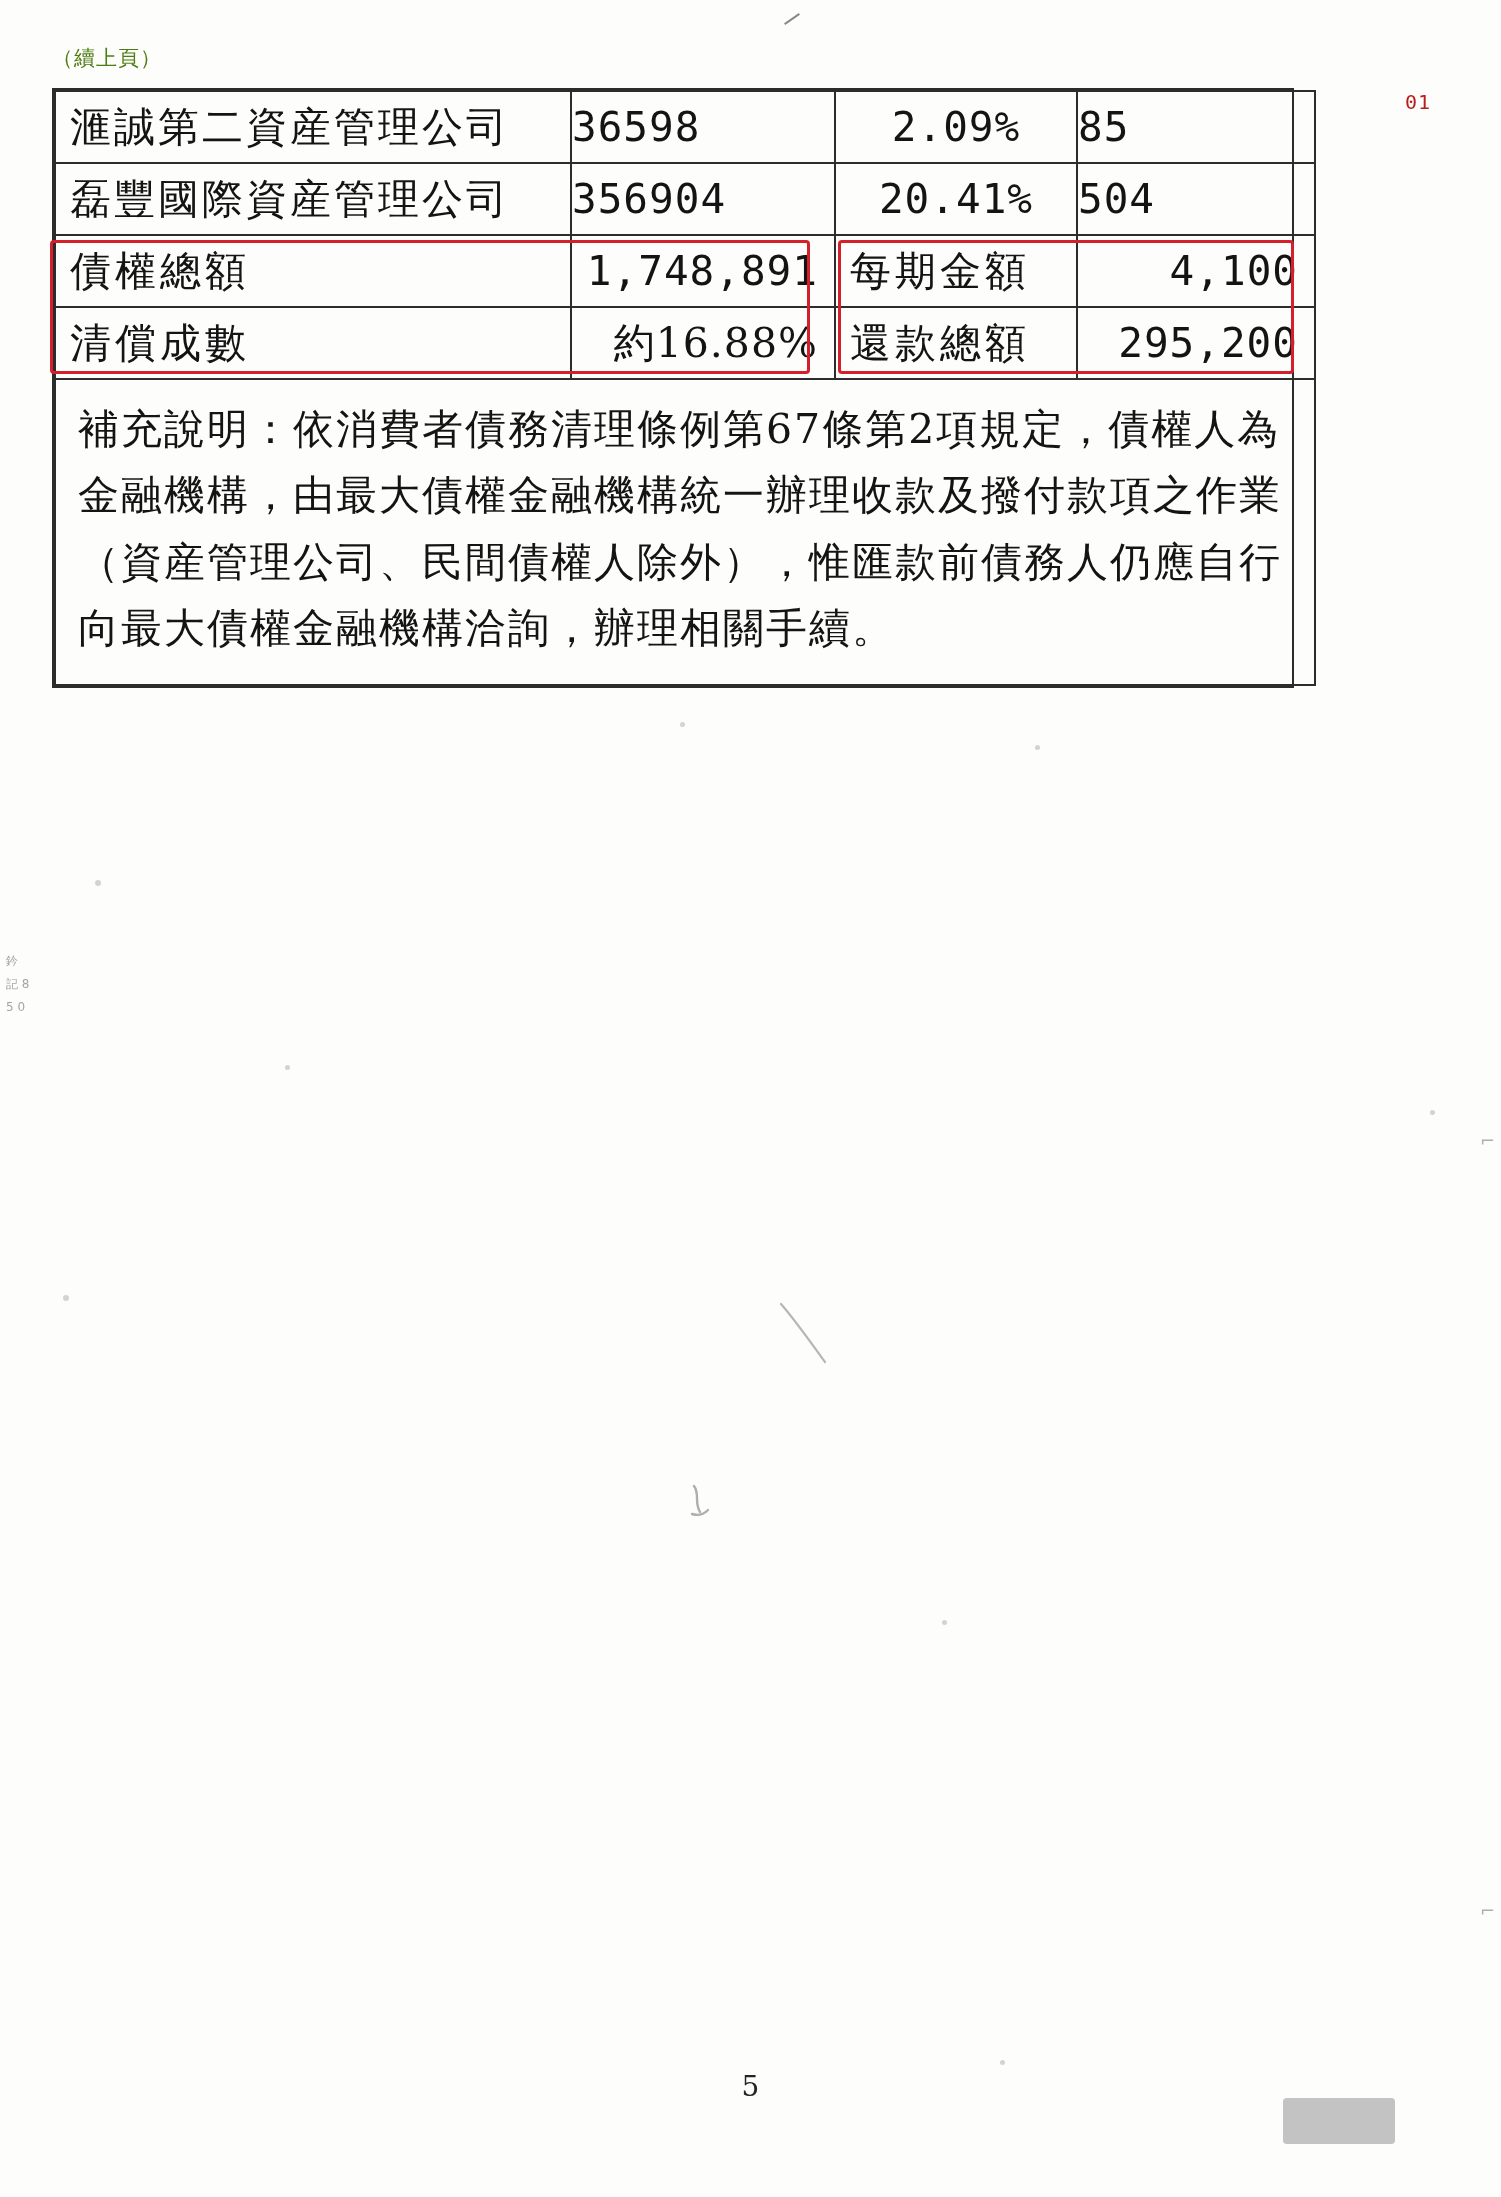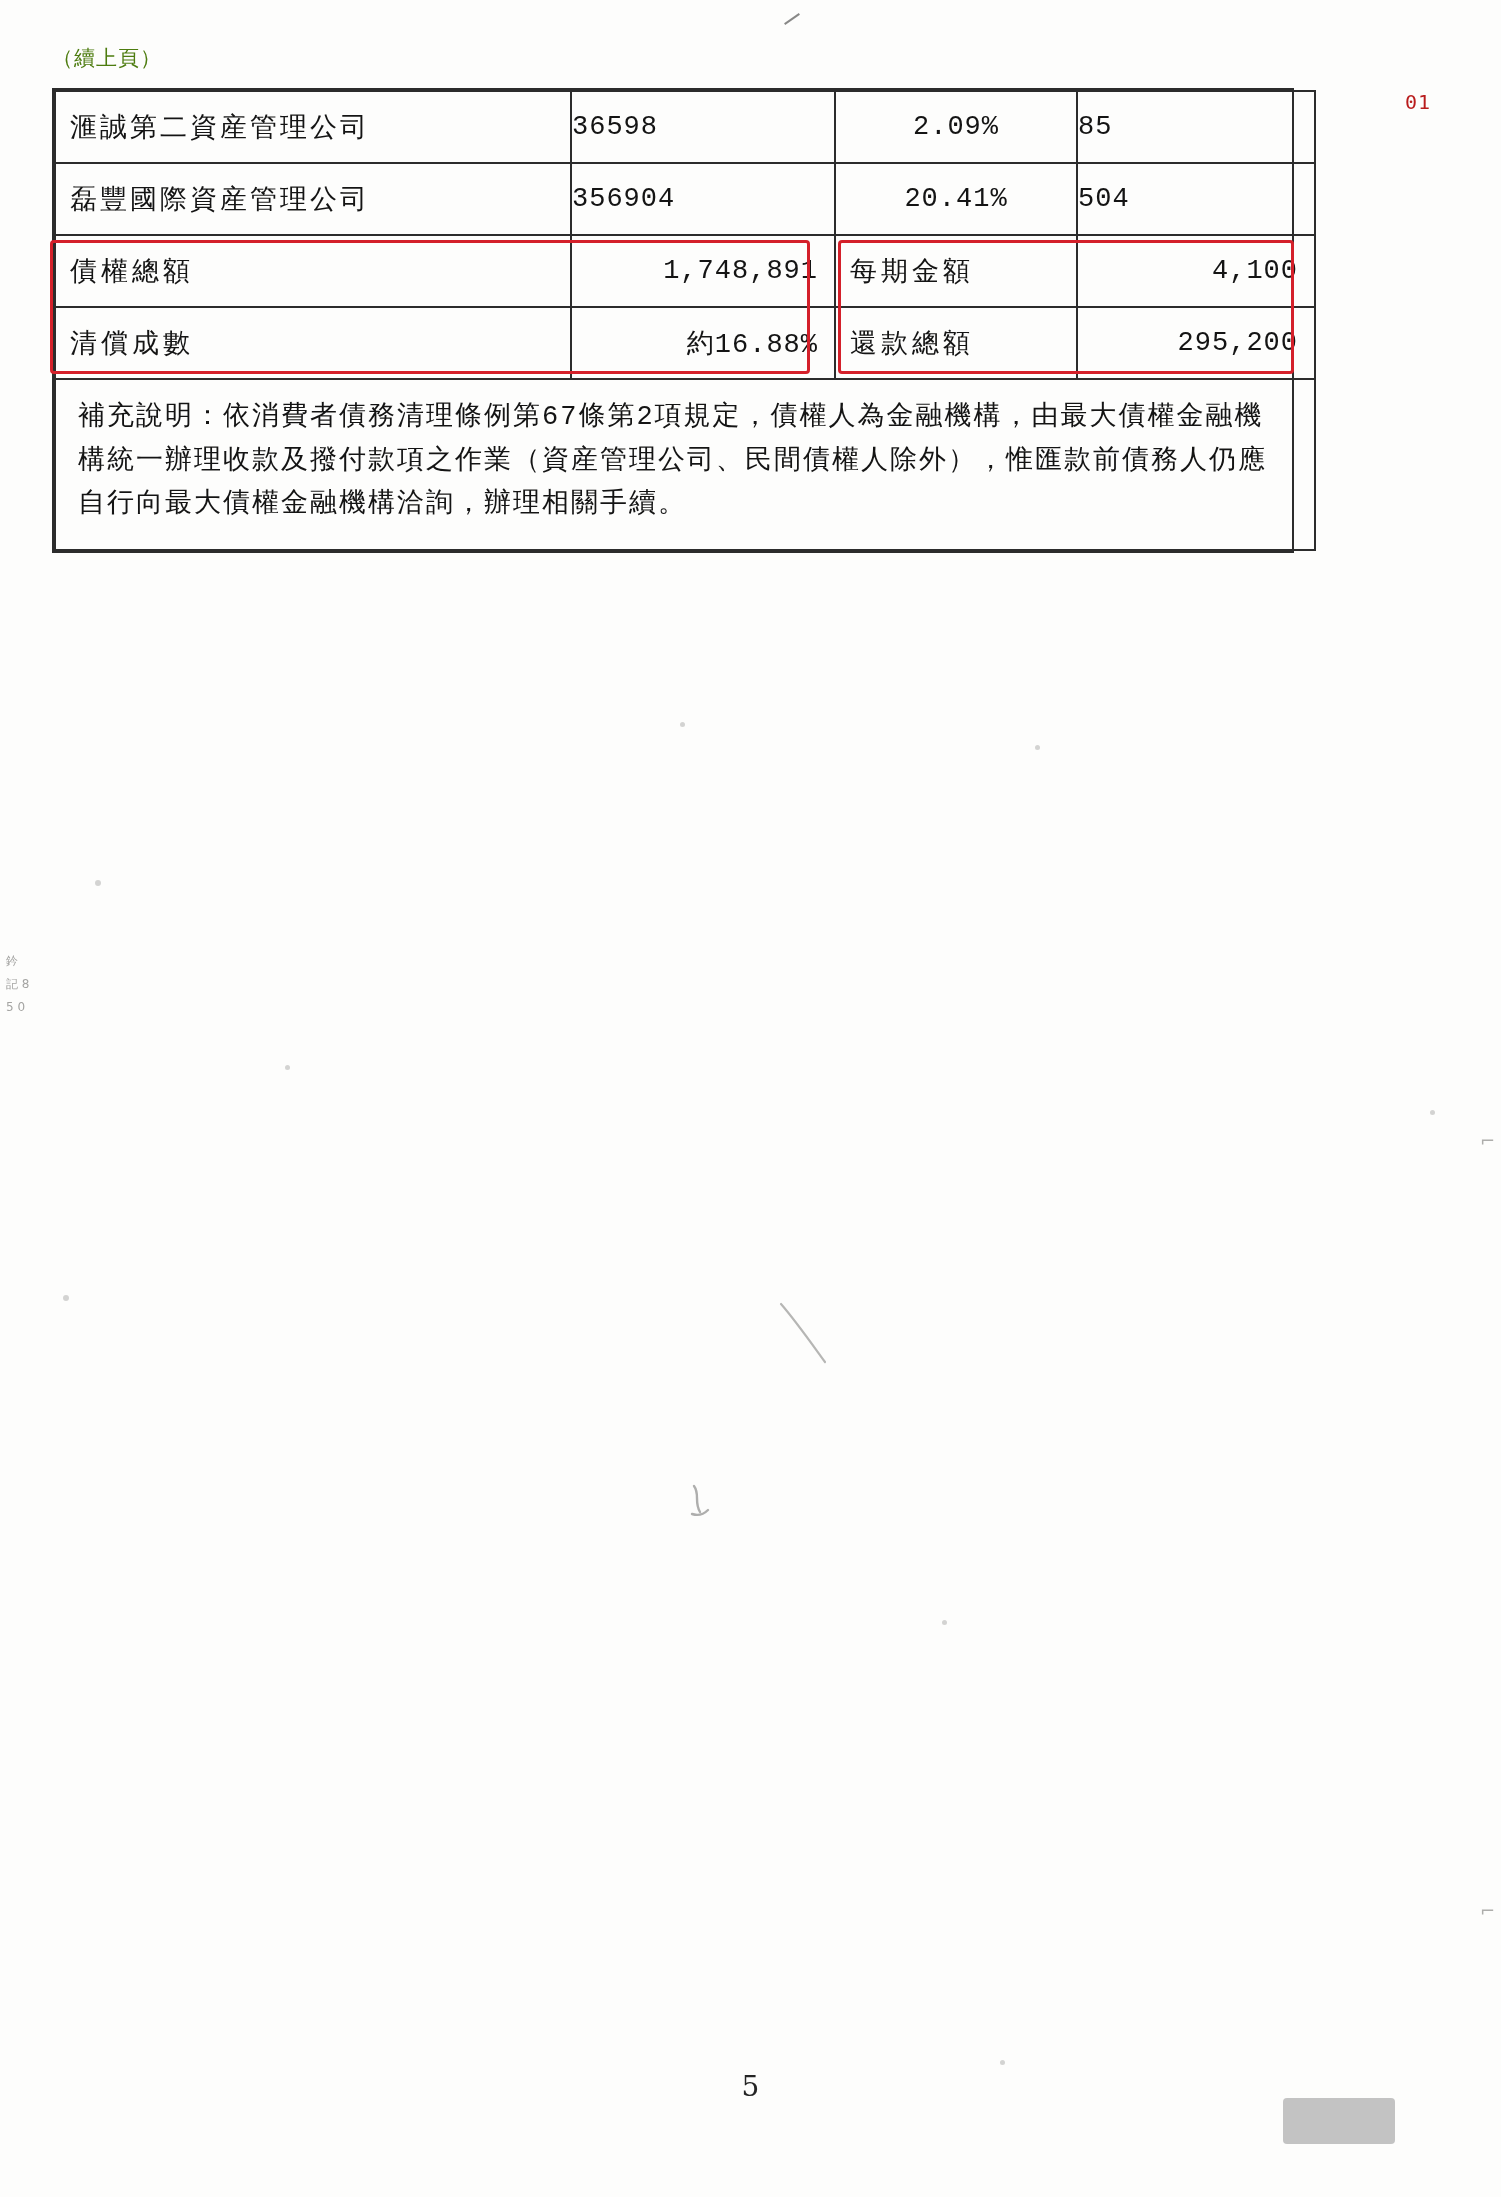--- a/index.html
+++ b/index.html
@@ -66,23 +66,22 @@
   table.main {
     width: 100%;
     border-collapse: collapse;
     table-layout: fixed;
   }
   table.main td {
     border: 2px solid #2c2c2c;
     padding: 0;
     height: 70px;
     vertical-align: middle;
-    font-size: 27px;
+    font-size: 41px;
     color: #141414;
-    font-family: Liberation Mono, monospace;
   }
   .c-name  { width: 500px; text-align: left;   padding-left: 14px !important; letter-spacing: 3px; }
   .c-amt   { width: 262px; text-align: left; font-family: "DejaVu Sans Mono","Liberation Mono",monospace; font-size: 30px; letter-spacing: 1px;}
   .c-pct   { width: 240px; text-align: center; font-family: "DejaVu Sans Mono","Liberation Mono",monospace; font-size: 30px; letter-spacing: 1px;}
   .c-cnt   { width: 236px; text-align: left; font-family: "DejaVu Sans Mono","Liberation Mono",monospace; font-size: 30px; letter-spacing: 1px;}
 
   .lbl { letter-spacing: 4px; padding-left: 14px !important; text-align: left; }
   .val-right { text-align: right; padding-right: 16px !important; font-family: "DejaVu Sans Mono","Liberation Mono",monospace; font-size: 30px; letter-spacing: 1px;}
   .val-mix { text-align: right; padding-right: 16px !important; font-size: 30px; letter-spacing: 1px;}
 

